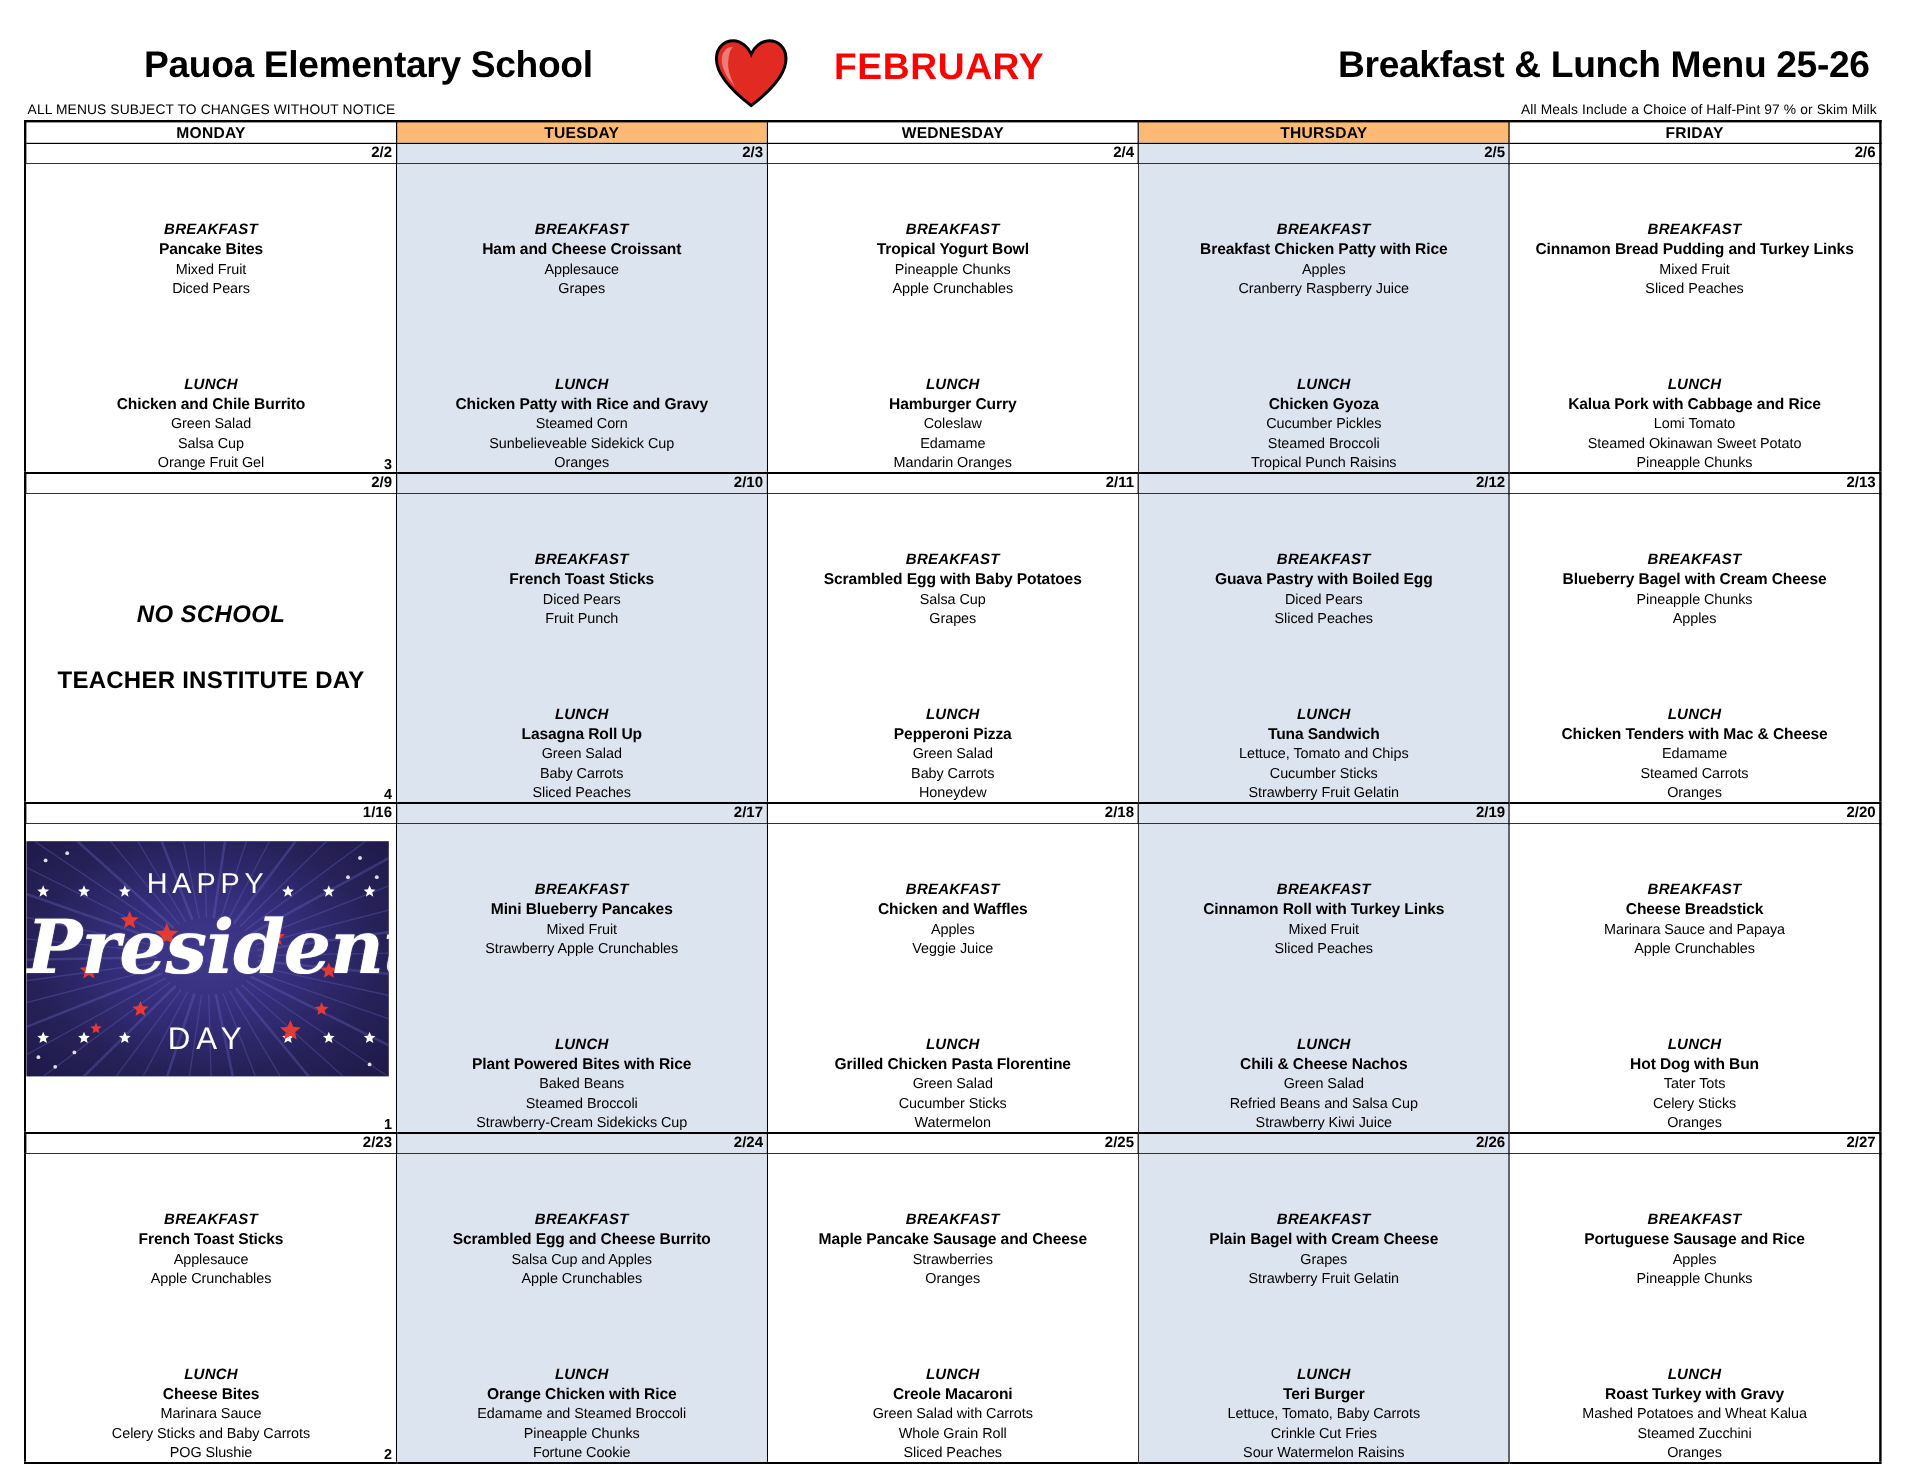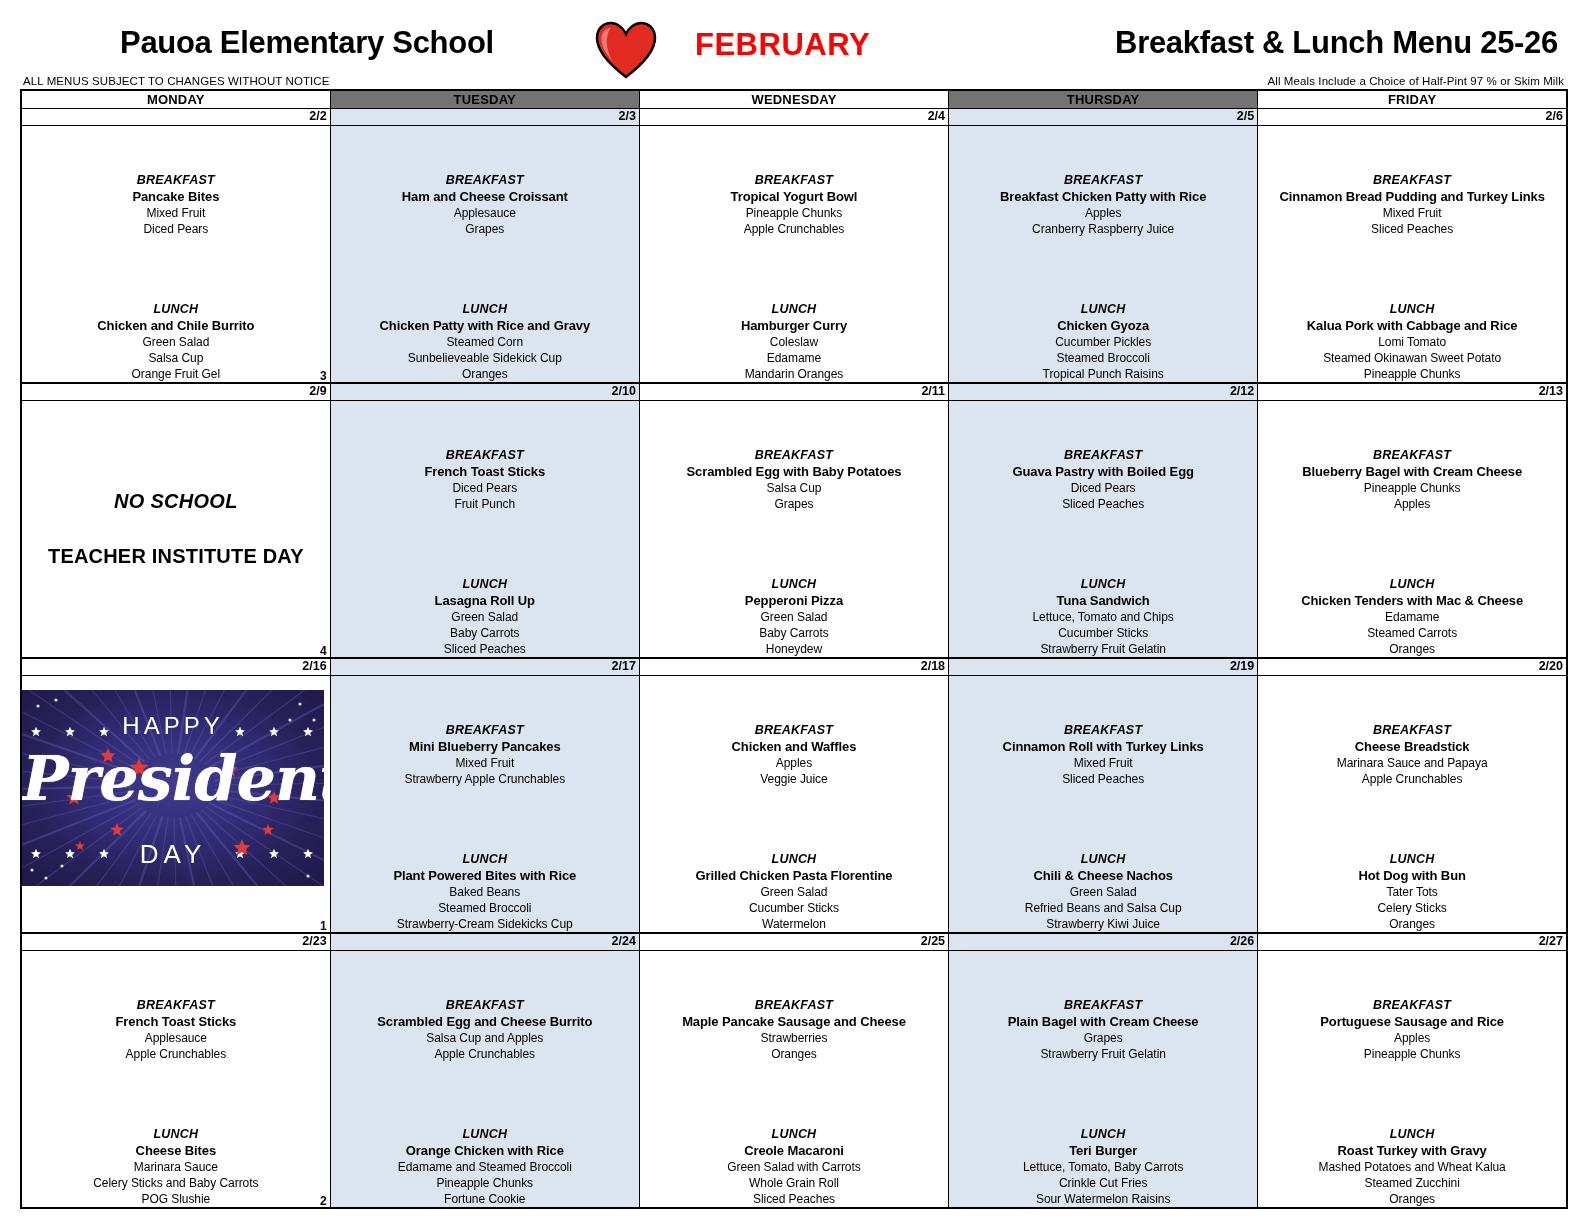--- a/index.html
+++ b/index.html
@@ -3,21 +3,21 @@
 <meta charset="utf-8">
 <style>
   * { box-sizing: border-box; margin: 0; padding: 0; }
   html, body {
     width: 1588px; height: 1220px;
     background: #ffffff;
     font-family: "Liberation Sans", sans-serif;
     color: #000000;
     overflow: hidden;
   }
-  .page { position: relative; width: 1588px; height: 1220px; padding: 1px 20px; border-radius: 13px; }
+  .page { position: relative; width: 1588px; height: 1220px; padding: 12px 20px; border-radius: 13px; }
 
   
   .header { position: relative; height: 88px; }
   .school-name {
     position: absolute; left: 100px; top: 24px;
     font-size: 31px; font-weight: bold; letter-spacing: -0.3px;
     white-space: nowrap;
   }
   .heart-wrap { position: absolute; left: 575px; top: 20px; width: 62px; height: 58px; }
   .heart { width: 62px; height: 58px; display: block; }
@@ -52,21 +52,21 @@
   .calendar col { width: 20%; }
 
   .dow {
     height: 18px;
     text-align: center;
     font-size: 13px; font-weight: bold;
     border: 1px solid #000;
     letter-spacing: 0.2px;
     background: #ffffff;
   }
-  .dow.alt { background: #737373; margin-left: 18px; }
+  .dow.alt { background: #fdba74; margin-left: 18px; }
 
   .datecell {
     height: 17px;
     text-align: right;
     font-size: 12.5px; font-weight: bold;
     padding: 0 3px 1px 0;
     border-left: 1px solid #000;
     border-right: 1px solid #000;
     border-bottom: 1px solid #000;
     background: #ffffff;
@@ -375,21 +375,21 @@
             <div class="meal-block">
               <div class="meal-head">LUNCH</div>
               <div class="entree">Chicken Tenders with Mac &amp; Cheese</div>
               <div class="side">Edamame</div>
               <div class="side">Steamed Carrots</div>
               <div class="side">Oranges</div>
             </div>
           </td>
         </tr>
         <tr>
-          <td class="datecell">2/16</td>
+          <td class="datecell">1/16</td>
           <td class="datecell alt">2/17</td>
           <td class="datecell">2/18</td>
           <td class="datecell alt">2/19</td>
           <td class="datecell">2/20</td>
         </tr>
         <tr>
           <td class="daycell banner-cell">
             <div class="pres-banner">
               <svg class="rays" viewBox="0 0 302 196">
                 <line x1="192.69796270586238" y1="99.83079063324541" x2="409.13024532200524" y2="121.13956353067306" stroke="#6f68c4" stroke-width="2.2" opacity="0.33"></line>

